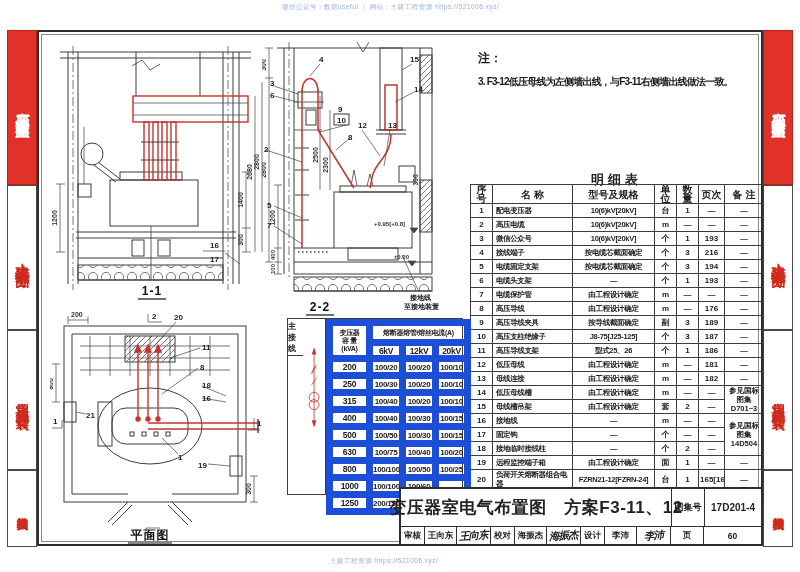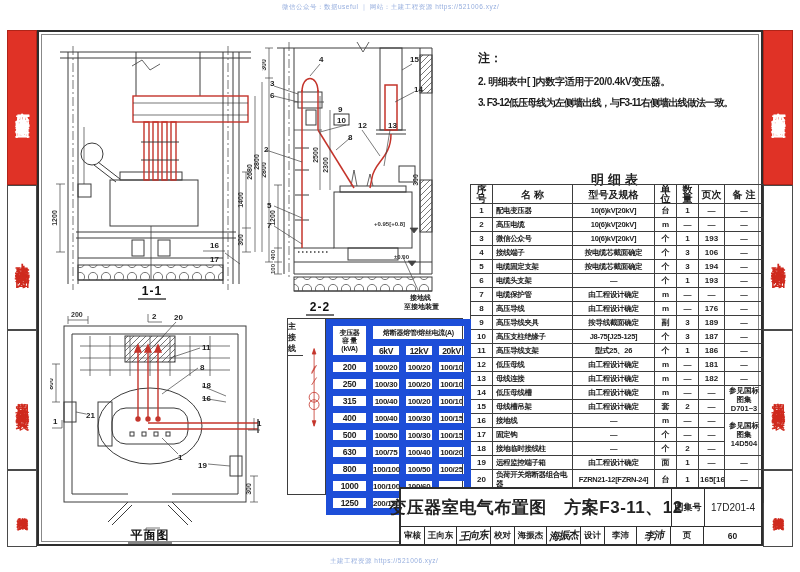--- a/index.html
+++ b/index.html
@@ -43,21 +43,21 @@
   .ftable tr.vrow th{height:16px;font-size:8.5px}
   .ftable td{font-size:8px;height:15px;letter-spacing:-0.3px}
   .ftable td:first-child{font-size:8.5px}
   
   .tblock{position:absolute;left:399px;top:487px;width:364px;height:59px;border:2px solid #2e2e2e;background:#fff}
   .tb-row1{display:flex;height:38px;border-bottom:1.5px solid #2e2e2e}
   .tb-title{width:271px;display:flex;align-items:center;justify-content:center;font-size:17px;font-weight:bold;
     letter-spacing:.5px;border-right:1px solid #2e2e2e;white-space:nowrap}
   .tb-atlas-l{width:33px;border-right:1px solid #2e2e2e;display:flex;align-items:center;justify-content:center;
     font-size:9px;font-weight:bold;text-align:center}
-  .tb-atlas-v{flex:1;display:flex;align-items:center;justify-content:center;font-size:10px;font-weight:normal}
+  .tb-atlas-v{flex:1;display:flex;align-items:center;justify-content:center;font-size:10px;font-weight:bold}
   .tb-row2{display:flex;height:17px}
   .tb-row2 .c{border-right:1px solid #2e2e2e;display:flex;align-items:center;justify-content:center;
     font-size:8.5px;font-weight:bold;white-space:nowrap;overflow:hidden}
   .sig{font-style:italic;transform:rotate(-4deg);font-size:10.5px;letter-spacing:-1px}
   .tb-row2 .last{border-right:none}
   
   svg text{font-family:"Liberation Sans","DejaVu Sans",sans-serif}
   .dim{font-size:7px;fill:#333;font-weight:bold}
   .call{font-size:8px;fill:#222;font-weight:bold}
   .dtitle{font-size:12px;fill:#111;font-weight:bold;letter-spacing:1px}
@@ -347,21 +347,20 @@
   <text class="call" x="102" y="13">2</text>
   <text class="call" x="100" y="231">2</text>
   <text class="call" x="3" y="118">1</text>
   <text class="call" x="207" y="120">1</text>
   <text class="dtitle" x="100" y="233" text-anchor="middle">平面图</text>
   <line x1="78" y1="237" x2="122" y2="237" stroke="#111" stroke-width="1.2"></line>
 </svg>
 
 <div class="notes">
   <div class="nt">注：</div>
-  <div class="ni">2. 明细表中[ ]内数字适用于20/0.4kV变压器。</div>
   <div class="ni" style="letter-spacing:-0.8px">3. F3-12低压母线为左侧墙出线，与F3-11右侧墙出线做法一致。</div>
 </div>
 
 <div class="dt-title">明细表</div>
 <table class="dtable">
   <colgroup>
     <col style="width:22px">
       <col style="width:80px">
       <col style="width:82px">
     <col style="width:22px">
@@ -407,21 +406,21 @@
         <td>1</td>
         <td>193</td>
         <td>—</td>
       </tr>
       <tr>
         <td>4</td>
         <td>接线端子</td>
         <td>按电缆芯截面确定</td>
         <td>个</td>
         <td>3</td>
-        <td>106</td>
+        <td>216</td>
         <td>—</td>
       </tr>
       <tr>
         <td>5</td>
         <td>电缆固定支架</td>
         <td>按电缆芯截面确定</td>
         <td>个</td>
         <td>3</td>
         <td>194</td>
         <td>—</td>

